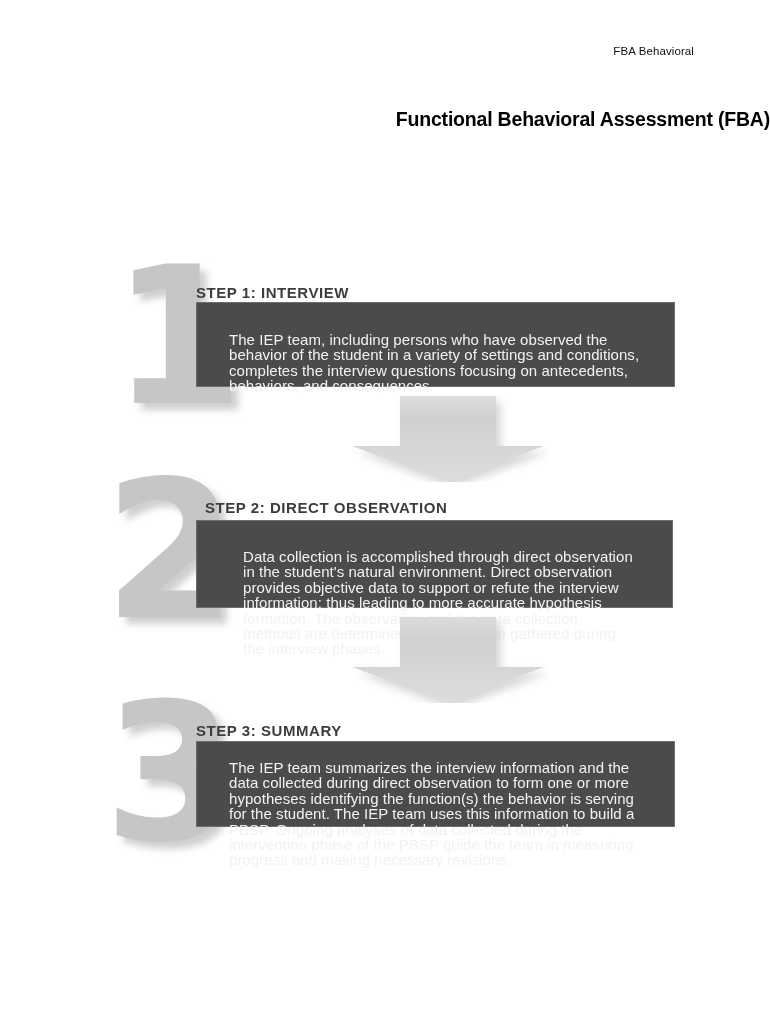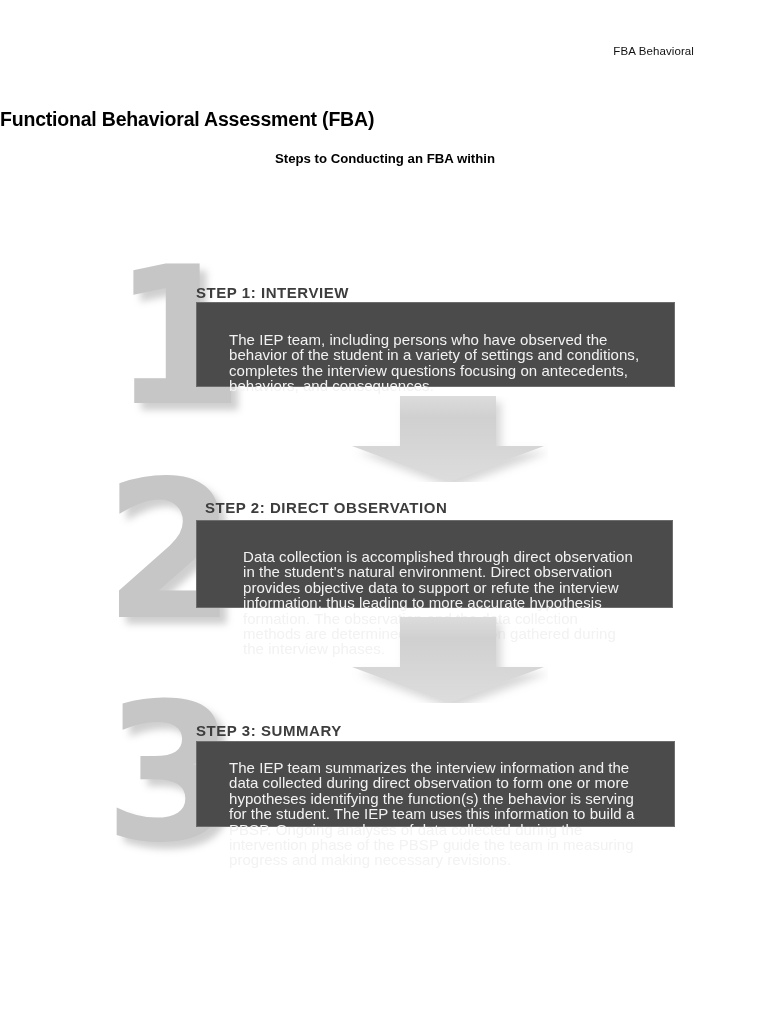--- a/index.html
+++ b/index.html
@@ -33,21 +33,21 @@
     letter-spacing: 0.1px;
     white-space: nowrap;
   }
 
   
   .doc-title {
     position: absolute;
     left: 0;
     top: 108px;
     width: 770px;
-    text-align: left;
+    text-align: right;
     font-size: 19.5px;
     font-weight: bold;
     color: #000000;
     letter-spacing: -0.2px;
   }
   .doc-subtitle {
     position: absolute;
     left: 0;
     top: 151px;
     width: 770px;
@@ -130,21 +130,20 @@
 </head>
 <body>
 
 <div class="page">
 
   <div class="doc-header">FBA Behavioral</div>
 
   <div class="doc-title">Functional Behavioral Assessment (FBA)</div>
 
   <div class="doc-subtitle">
-    <div>Steps to Conducting an FBA within</div>
   </div>
 
   <div class="step step-1">
     <div class="step-numeral">1</div>
     <div class="step-label">STEP 1: INTERVIEW</div>
     <div class="step-box">
       <p>The IEP team, including persons who have observed the behavior of the student in a variety of settings and conditions, completes the interview questions focusing on antecedents, behaviors, and consequences.</p>
     </div>
   </div>
 

